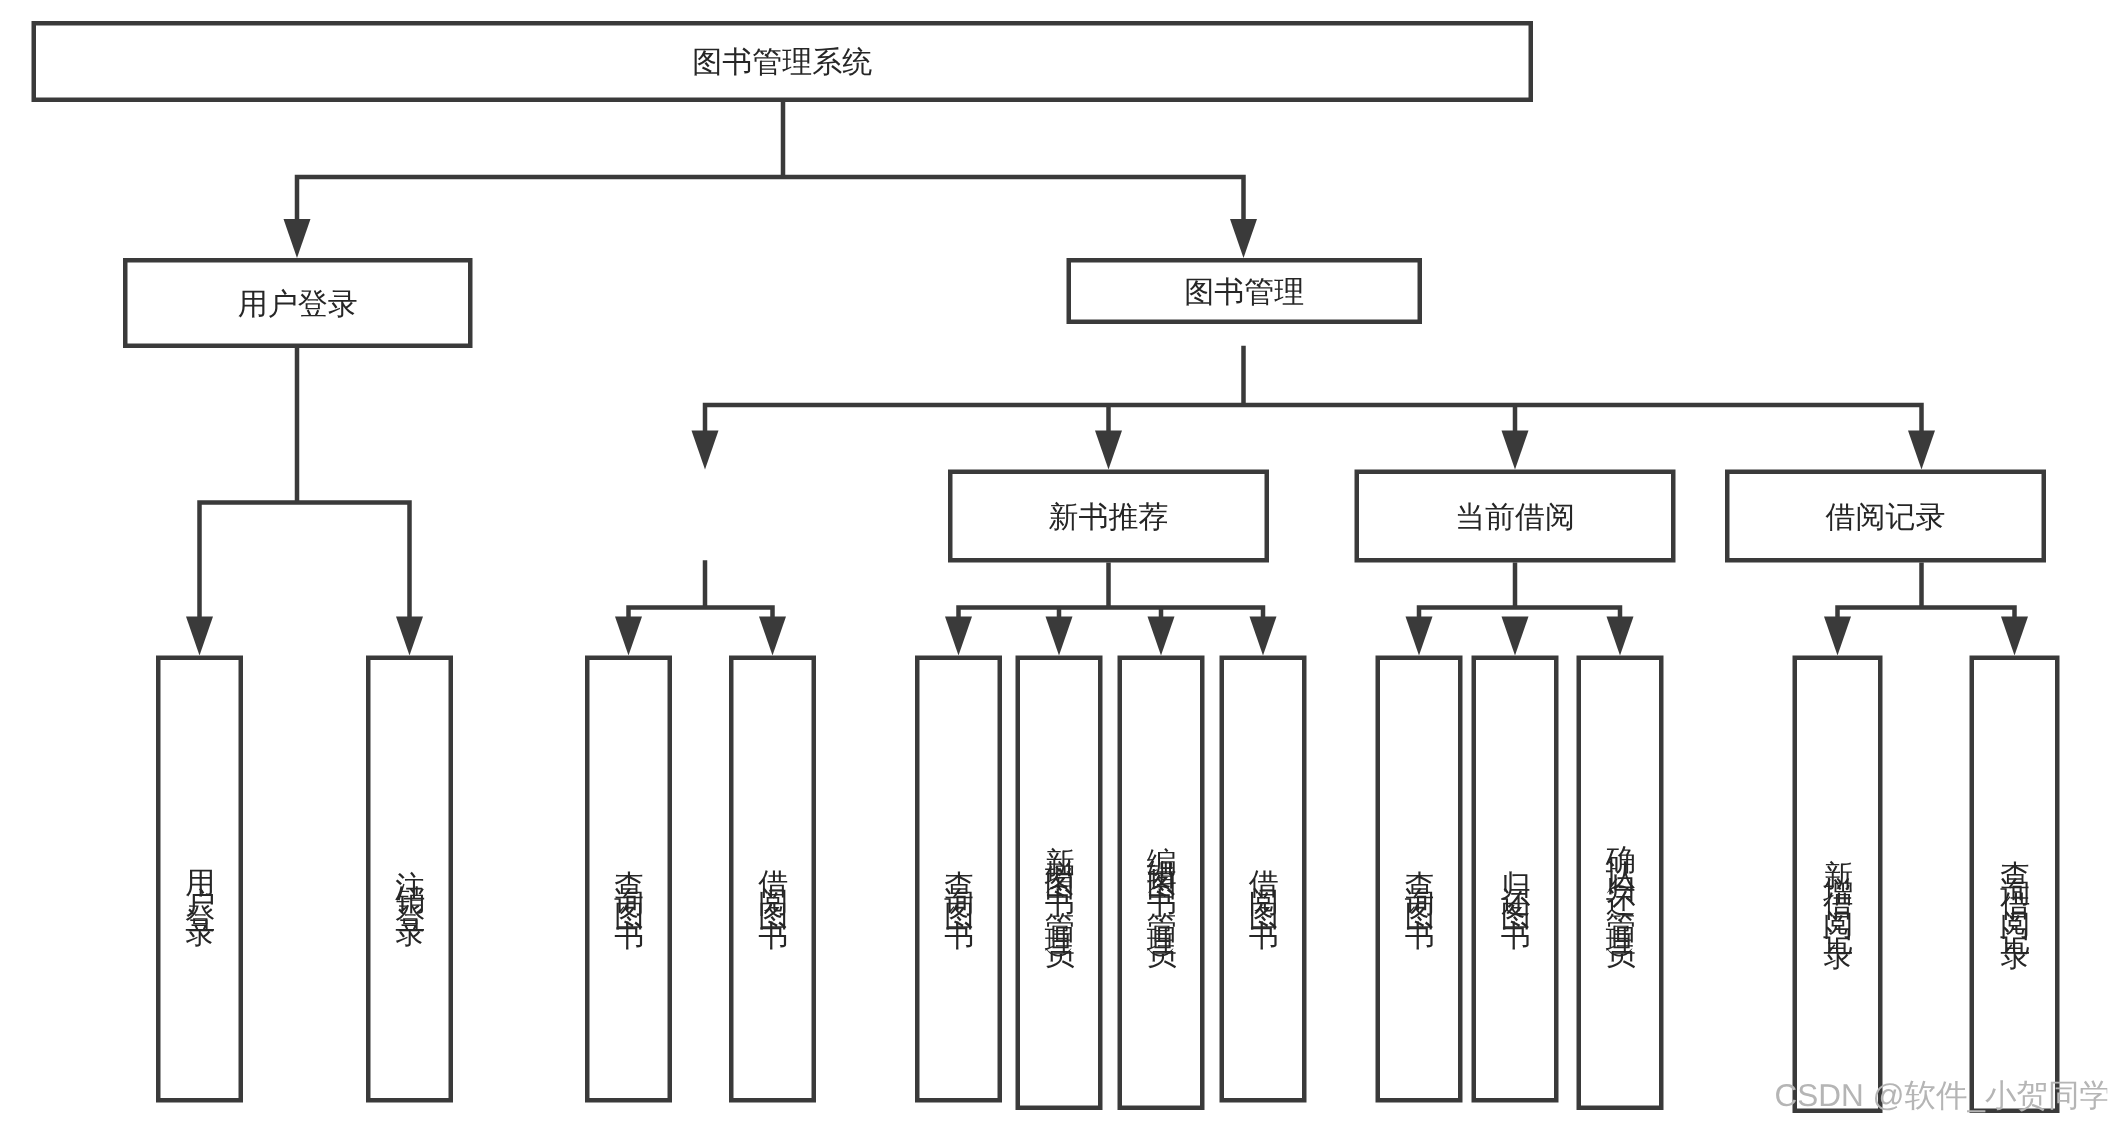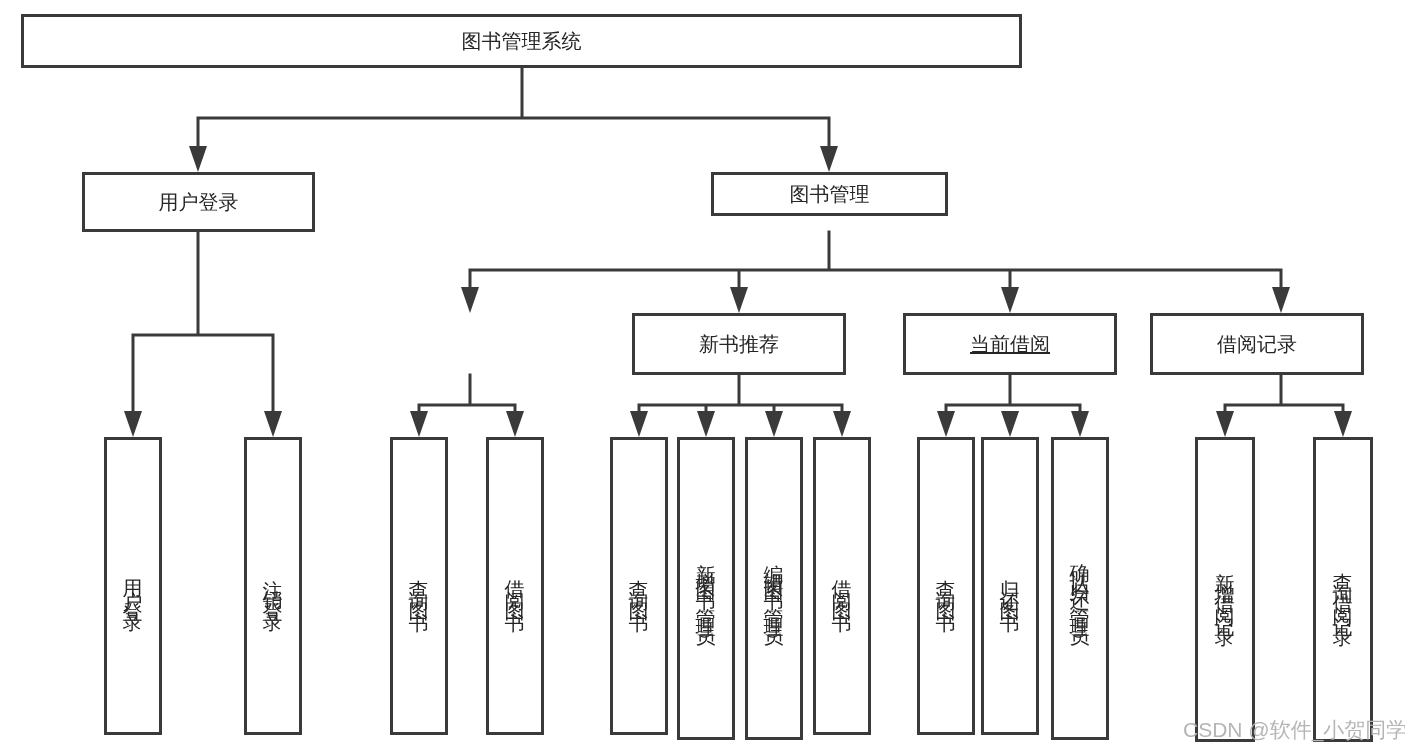--- a/index.html
+++ b/index.html
@@ -92,21 +92,21 @@
   <div class="box" style="left:82px;top:172px;width:233px;height:60px;">
     <span>用户登录</span>
   </div>
   <div class="box" style="left:711px;top:172px;width:237px;height:44px;">
     <span>图书管理</span>
   </div>
 
   <div class="box" style="left:632px;top:313px;width:214px;height:62px;">
     <span>新书推荐</span>
   </div>
-  <div class="box" style="left:903px;top:313px;width:214px;height:62px;text-decoration:underline;">
+  <div class="box" style="left:903px;top:313px;width:214px;height:62px;">
     <span>当前借阅</span>
   </div>
   <div class="box" style="left:1150px;top:313px;width:214px;height:62px;">
     <span>借阅记录</span>
   </div>
 
   <div class="box" style="left:104px;top:437px;width:58px;height:298px;">
     <span class="vlabel">用户登录</span>
   </div>
   <div class="box" style="left:244px;top:437px;width:58px;height:298px;">

